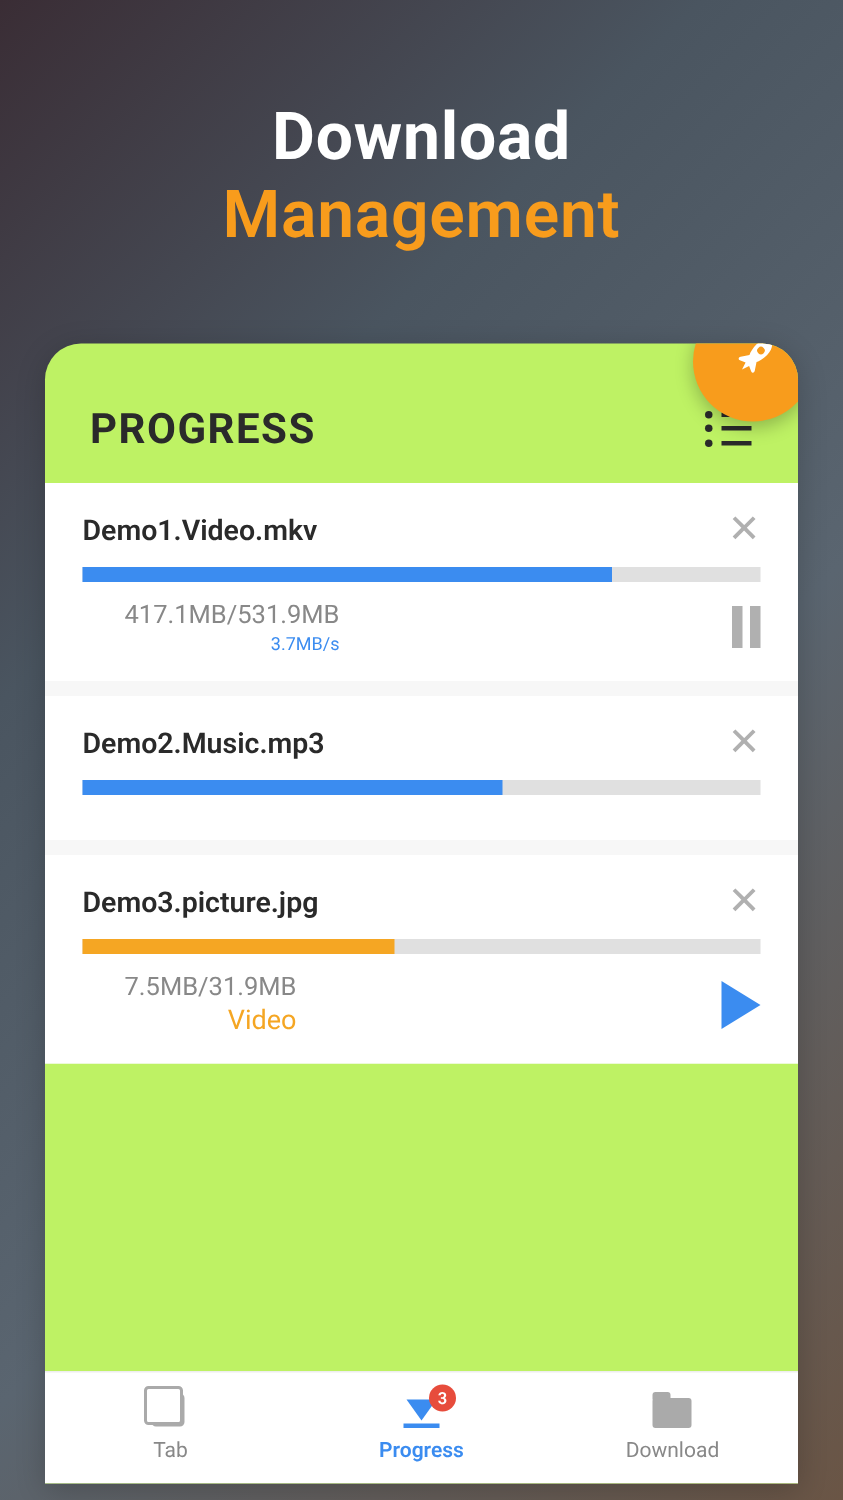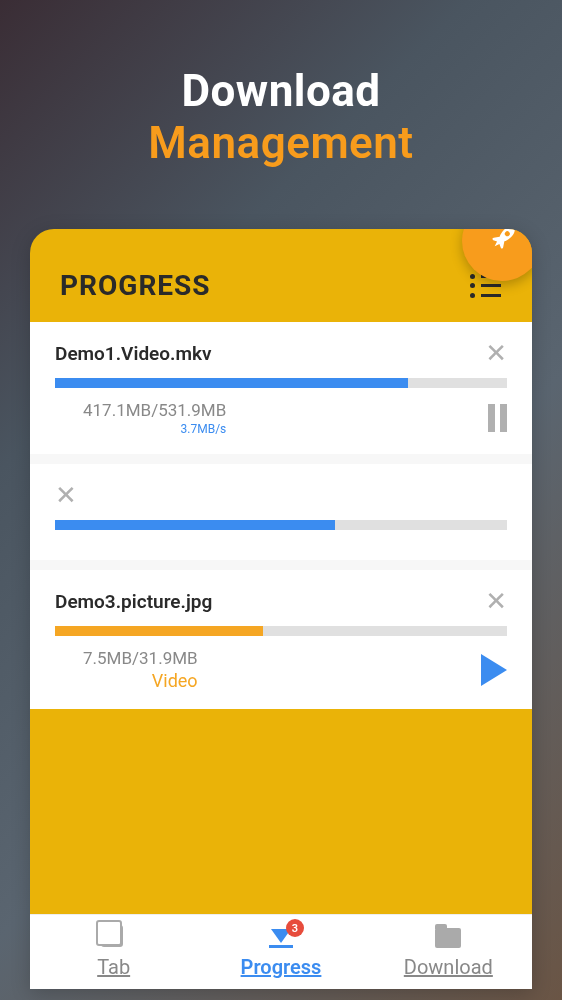--- a/index.html
+++ b/index.html
@@ -26,21 +26,21 @@
       font-weight: 700;
       letter-spacing: 0.5px;
     }
     .header-line2 {
       color: #f89c1c;
       font-size: 44px;
       font-weight: 600;
       letter-spacing: 0.5px;
     }
     .card {
-      background: #eab308;
+      background: #bef264;
       border-radius: 24px 24px 0 0;
       margin: 30px 30px 0 30px;
       position: relative;
       height: 760px;
       overflow: hidden;
       box-shadow: 0 4px 20px rgba(0,0,0,0.2);
     }
     .fab {
       position: absolute;
       top: -28px;
@@ -197,23 +197,22 @@
       justify-content: center;
       gap: 4px;
       position: relative;
     }
     .nav-icon {
       width: 26px;
       height: 26px;
       position: relative;
     }
     .nav-label {
-      font-size: 20px;
+      font-size: 14px;
       color: #888888;
-      text-decoration: underline;
     }
     .nav-label.active {
       color: #3b8cf0;
       font-weight: 600;
     }
     .badge {
       position: absolute;
       top: -6px;
       right: -10px;
       background: #e74c3c;
@@ -331,20 +330,21 @@
           <span style="display:flex;gap:5px;">
             <div class="pause-bar"></div>
             <div class="pause-bar"></div>
           </span>
         </div>
       </div>
     </div>
 
     <div class="download-item">
       <div class="item-top">
+        <div class="item-name">Demo2.Music.mp3</div>
         <div class="close-btn">✕</div>
       </div>
       <div class="progress-bar">
         <div class="progress-fill blue" style="width:62%"></div>
       </div>
     </div>
 
     <div class="download-item">
       <div class="item-top">
         <div class="item-name">Demo3.picture.jpg</div>

